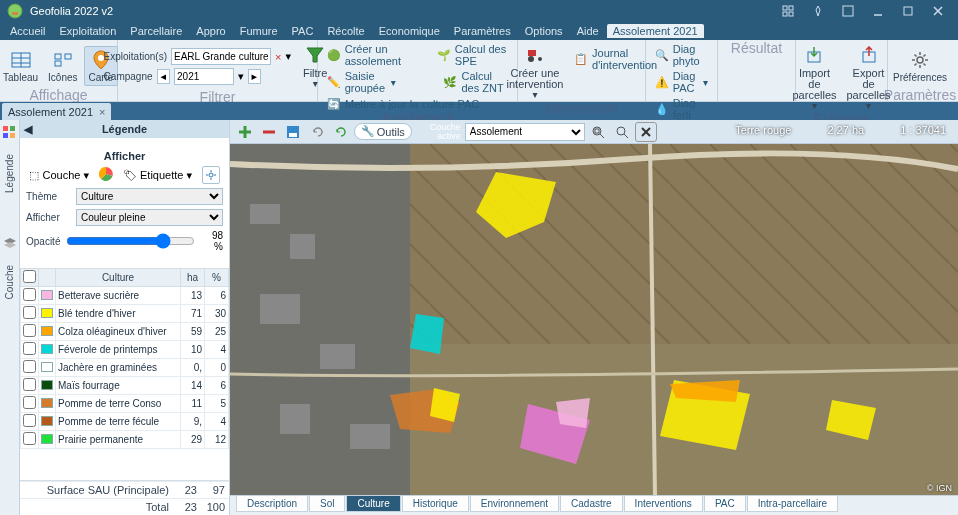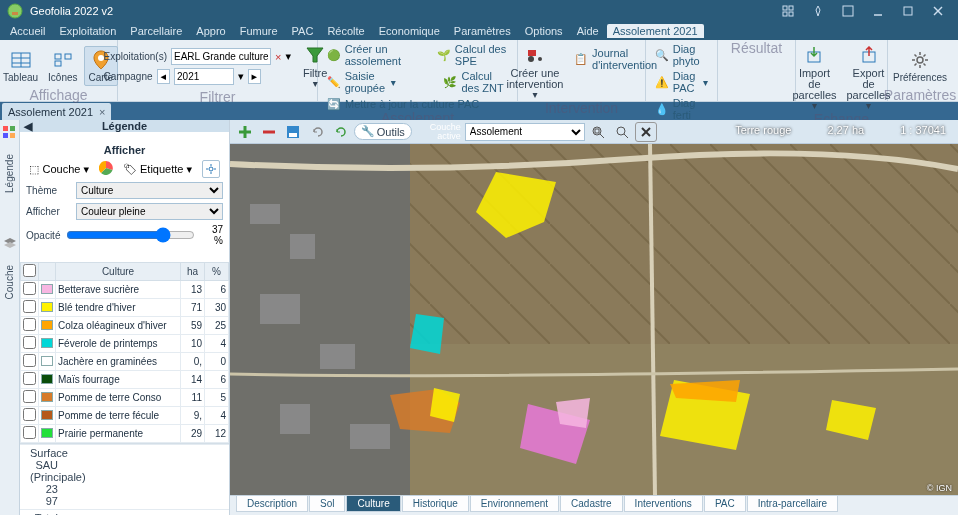--- a/index.html
+++ b/index.html
@@ -43,21 +43,21 @@
 .legendpanel .slider { flex: 1; }
 .legendpanel .pct { width: 40px; text-align: right; font-size: 10px; }
 .legendpanel table { width: 100%; border-collapse: collapse; }
 .legendpanel th { background: #e8eff5; font-weight: normal; color: #345; border: 1px solid #d3dee7; padding: 1px 2px; font-size: 10px; text-align: center; }
 .legendpanel td { border: 1px solid #e4ebf1; padding: 1px 2px; font-size: 10px; color: #234; }
 .legendpanel td.ck { width: 16px; text-align: center; }
 .legendpanel td.sw { width: 16px; }
 .legendpanel td.num { width: 24px; text-align: right; }
 .legendpanel .swatch { width: 12px; height: 10px; display: inline-block; border: 1px solid #8aa; }
 .legendpanel .footer { margin-top: auto; border-top: 1px solid #d3dee7; }
-.legendpanel .footer .frow { display: flex; font-size: 10px; color: #345; padding: 2px 10px; border-top: 1px solid #e4ebf1; flex-direction: column; }
+.legendpanel .footer .frow { display: flex; font-size: 10px; color: #345; padding: 2px 4px; border-top: 1px solid #e4ebf1; }
 .legendpanel .footer .frow span:first-child { flex: 1; }
 .legendpanel .footer .frow span { width: 28px; text-align: right; }
 .mappanel { flex: 1; display: flex; flex-direction: column; position: relative; background: #3a4b3a; }
 .maptoolbar { height: 24px; background: #dae7f1; display: flex; align-items: center; padding: 0 4px; gap: 2px; border-bottom: 1px solid #bcd; position: relative; z-index: 3; }
 .maptoolbar .tbtn { width: 22px; height: 20px; display: flex; align-items: center; justify-content: center; cursor: pointer; border-radius: 2px; }
 .maptoolbar .toutils { display: flex; align-items: center; gap: 2px; border: 1px solid #a8c2d6; border-radius: 10px; padding: 1px 6px; cursor: pointer; font-size: 10px; color: #345; background: #fff; }
 .maptoolbar .layerselect { display: flex; align-items: center; gap: 4px; margin-left: 16px; }
 .maptoolbar .layerselect .ll { font-size: 9px; color: #fff; line-height: 9px; text-align: right; }
 .maptoolbar select { height: 18px; font-size: 10px; border: 1px solid #a8c2d6; background: #fff; width: 120px; }
 .mapinfo { position: absolute; right: 12px; top: 4px; display: flex; gap: 36px; font-size: 10px; color: #fff; z-index: 3; text-shadow: 0 0 3px #000; }
@@ -349,21 +349,21 @@
           <label class="fld">Thème</label>
           <select class="fld"><option>Culture</option></select>
         </div>
       <div class="toolrow">
           <label class="fld">Afficher</label>
           <select class="fld"><option>Couleur pleine</option></select>
         </div>
       <div class="toolrow">
           <label class="fld">Opacité</label>
           <input type="range" min="0" max="100" value="78" class="slider" style="">
-          <span class="pct">37 %</span>
+          <span class="pct">98 %</span>
         </div>
     </div>
     <table>
       <thead>
           <tr>
         <th class="ck"><input type="checkbox" style=""></th>
         <th class="sw"></th>
         <th>Culture</th>
         <th class="num">ha</th>
         <th class="num">%</th>

